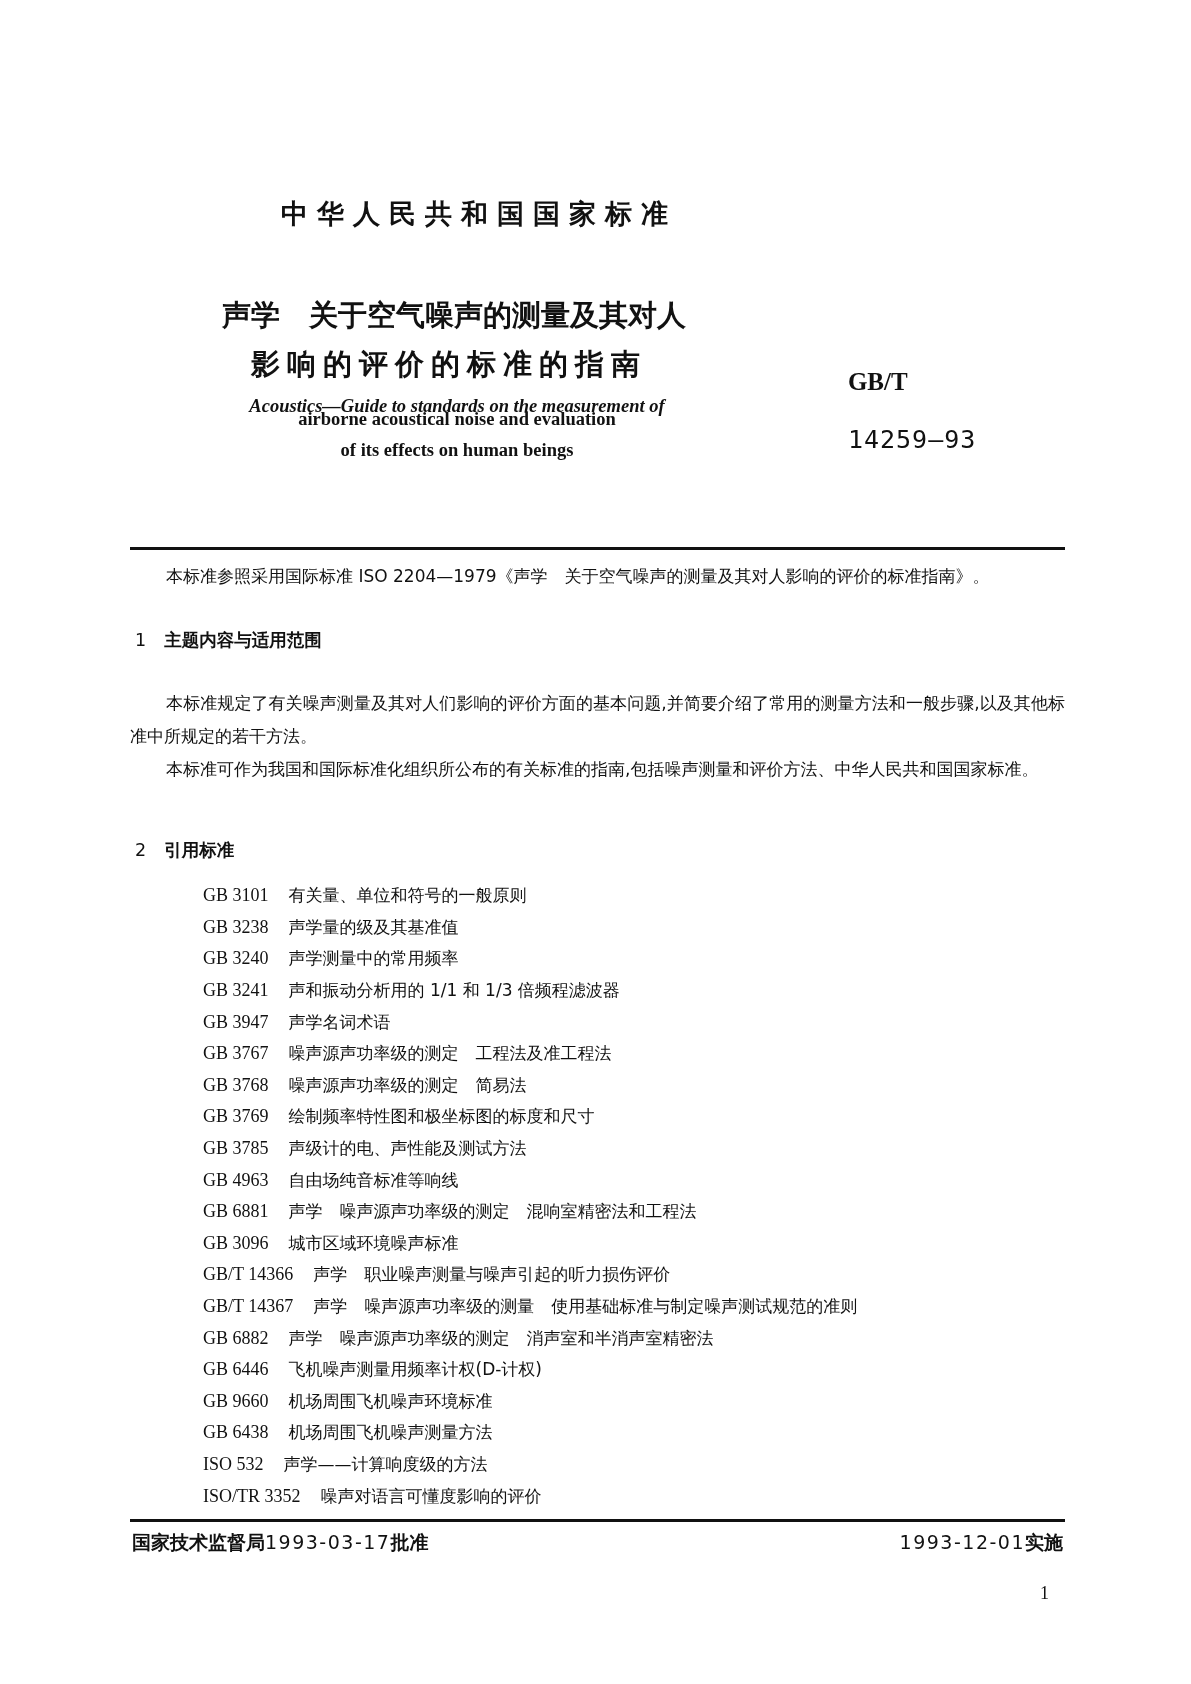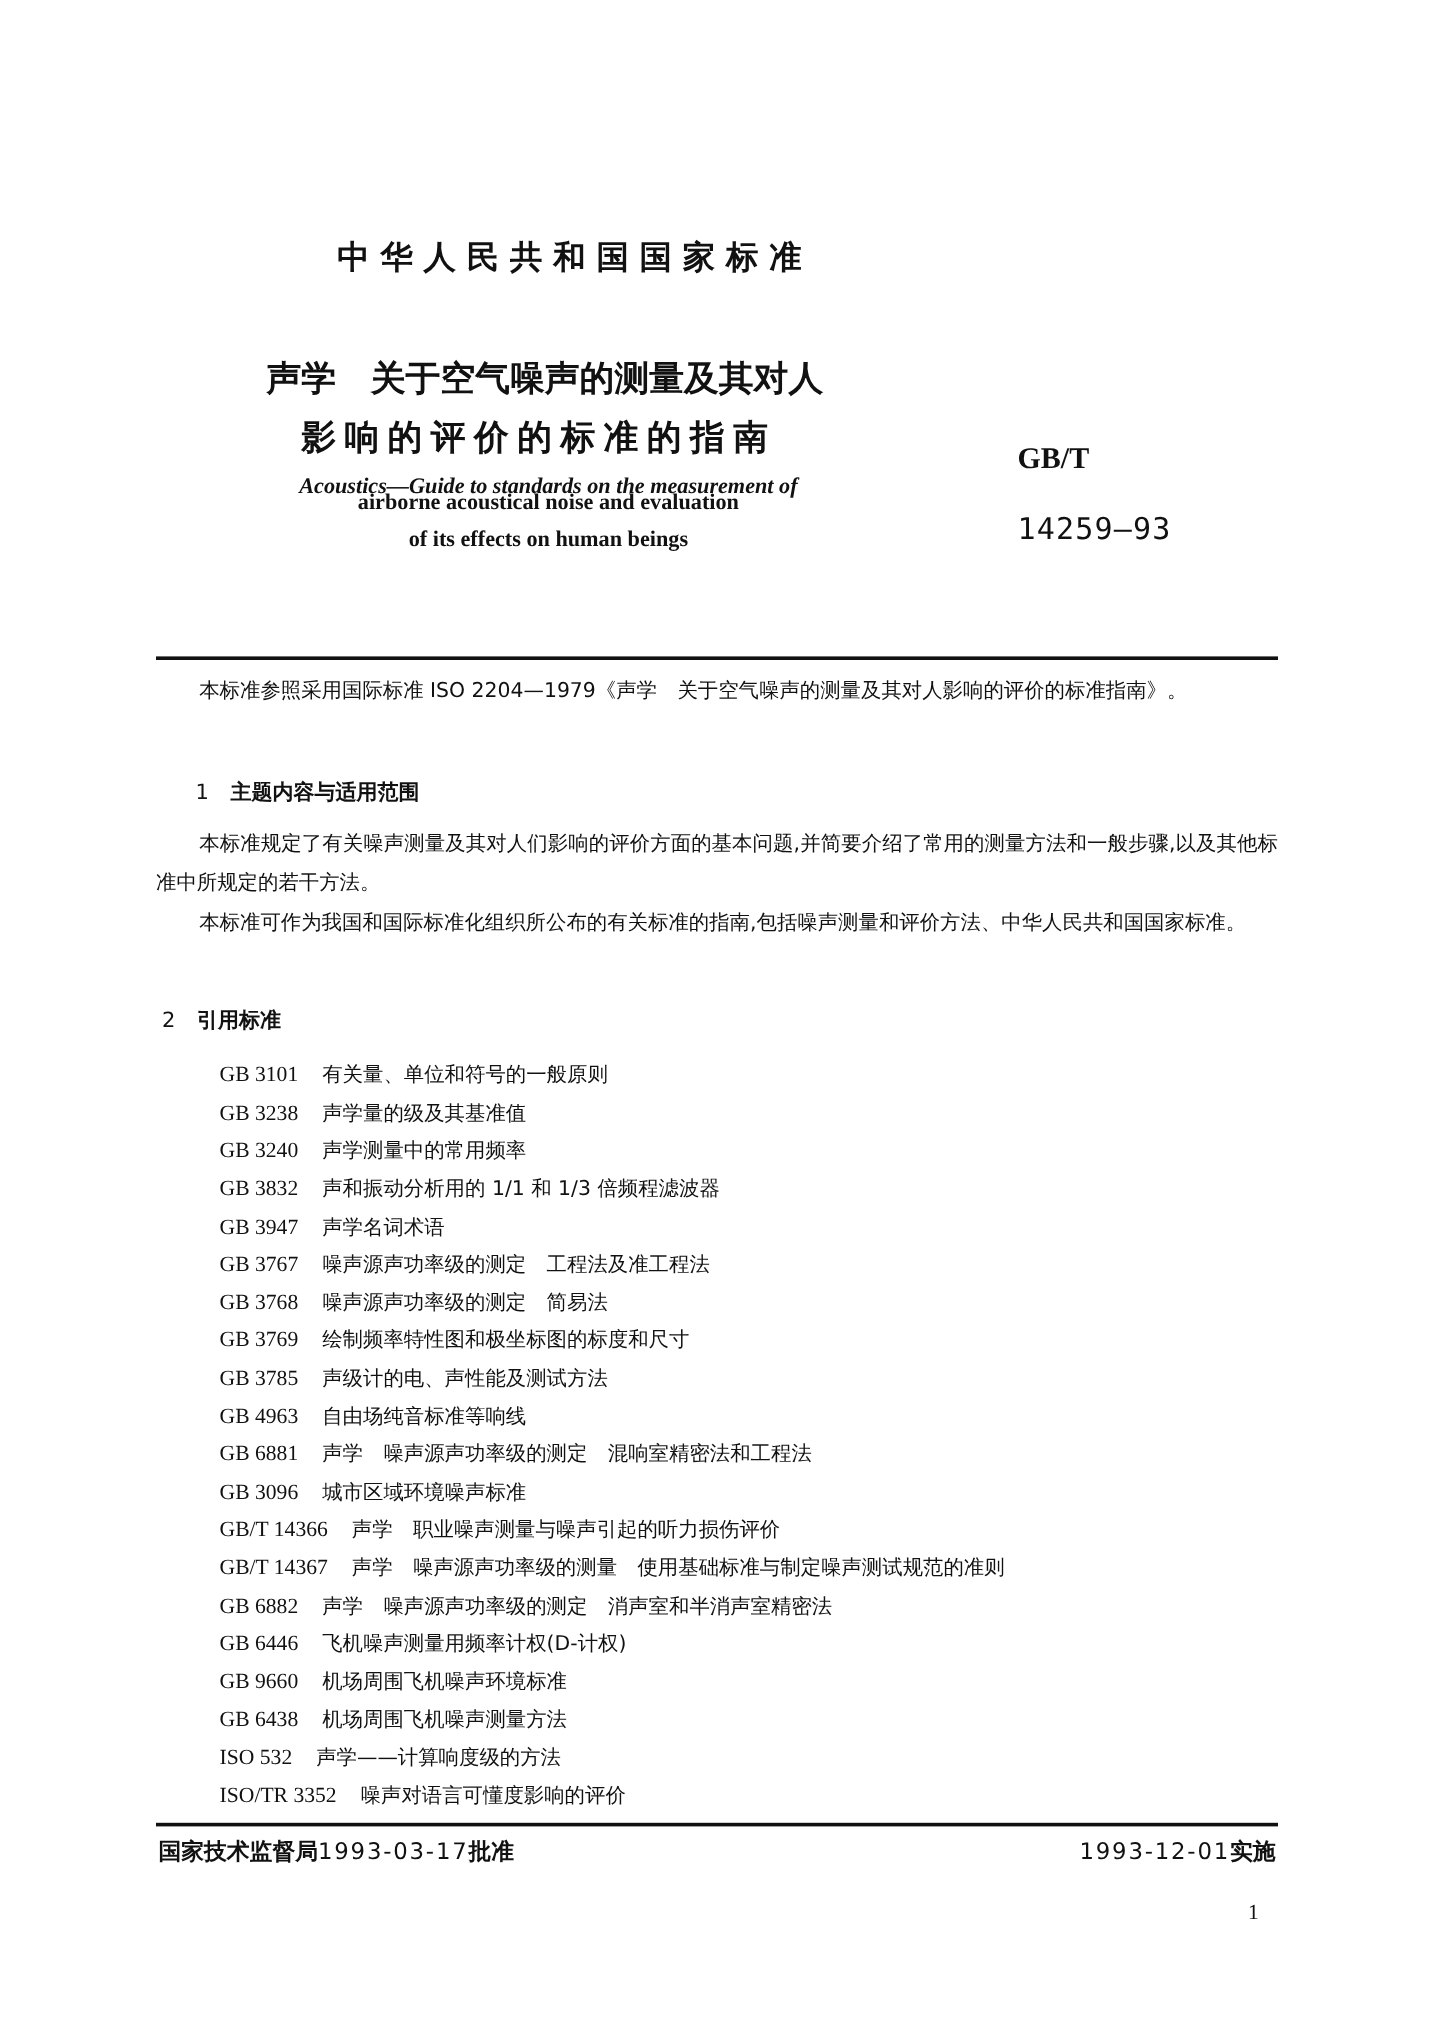--- a/index.html
+++ b/index.html
@@ -42,21 +42,21 @@
       left: 135px; font-size: 17.5px; font-weight: bold;
       font-family: "DejaVu Sans", "Liberation Sans", sans-serif; white-space: pre;
     }
     .heading .num { font-weight: normal; margin-right: 18px; }
     .refs {
       left: 183px; top: 880px; list-style: none; margin: 0; padding: 0;
     }
     .refs li {
       height: 31.6px; font-size: 17px; white-space: pre;
       font-family: "DejaVu Sans", "Liberation Sans", sans-serif;
-      display: flex; align-items: center;
+      display: flex; align-items: center; margin-left: 20px;
     }
     .refs .code { font-family: "Liberation Serif", serif; font-size: 18px; margin-right: 20px; }
     .refs .desc { }
     .footer-left {
       left: 132px; top: 1530px; font-size: 19px; font-weight: bold;
       font-family: "DejaVu Sans", "Liberation Sans", sans-serif;
     }
     .footer-right {
       right: 128px; top: 1530px; font-size: 19px; font-weight: bold;
       font-family: "DejaVu Sans", "Liberation Sans", sans-serif;
@@ -81,33 +81,33 @@
 </div>
 
 <div class="abs title-en" style="top:396px;font-style:italic;">Acoustics—Guide to standards on the measurement of</div>
 <div class="abs title-en" style="top:409px;">airborne acoustical noise and evaluation</div>
 <div class="abs title-en" style="top:440px;">of its effects on human beings</div>
 
 <div class="abs rule" style="top:547px;"></div>
 
 <div class="abs para" style="top:560px;"><span class="indent"></span><span>本标准参照采用国际标准 ISO 2204—1979《声学　关于空气噪声的测量及其对人影响的评价的标准指南》。</span></div>
 
-<div class="abs heading" style="top:648px;margin-left:28px;"><span class="num">1</span><span>主题内容与适用范围</span></div>
+<div class="abs heading" style="top:628px;"><span class="num">1</span><span>主题内容与适用范围</span></div>
 
 <div class="abs para" style="top:687px;"><span class="indent"></span><span>本标准规定了有关噪声测量及其对人们影响的评价方面的基本问题,并简要介绍了常用的测量方法和一般步骤,以及其他标准中所规定的若干方法。</span></div>
 
 <div class="abs para" style="top:753px;"><span class="indent"></span><span>本标准可作为我国和国际标准化组织所公布的有关标准的指南,包括噪声测量和评价方法、中华人民共和国国家标准。</span></div>
 
 <div class="abs heading" style="top:838px;"><span class="num">2</span><span>引用标准</span></div>
 
 <ul class="abs refs">
   <li><span class="code">GB 3101</span><span class="desc">有关量、单位和符号的一般原则</span></li>
   <li><span class="code">GB 3238</span><span class="desc">声学量的级及其基准值</span></li>
   <li><span class="code">GB 3240</span><span class="desc">声学测量中的常用频率</span></li>
-  <li><span class="code">GB 3832</span><span class="desc">声和振动分析用的 1/1 和 1/3 倍频程滤波器</span></li>
+  <li><span class="code">GB 3241</span><span class="desc">声和振动分析用的 1/1 和 1/3 倍频程滤波器</span></li>
   <li><span class="code">GB 3947</span><span class="desc">声学名词术语</span></li>
   <li><span class="code">GB 3767</span><span class="desc">噪声源声功率级的测定　工程法及准工程法</span></li>
   <li><span class="code">GB 3768</span><span class="desc">噪声源声功率级的测定　简易法</span></li>
   <li><span class="code">GB 3769</span><span class="desc">绘制频率特性图和极坐标图的标度和尺寸</span></li>
   <li><span class="code">GB 3785</span><span class="desc">声级计的电、声性能及测试方法</span></li>
   <li><span class="code">GB 4963</span><span class="desc">自由场纯音标准等响线</span></li>
   <li><span class="code">GB 6881</span><span class="desc">声学　噪声源声功率级的测定　混响室精密法和工程法</span></li>
   <li><span class="code">GB 3096</span><span class="desc">城市区域环境噪声标准</span></li>
   <li><span class="code">GB/T 14366</span><span class="desc">声学　职业噪声测量与噪声引起的听力损伤评价</span></li>
   <li><span class="code">GB/T 14367</span><span class="desc">声学　噪声源声功率级的测量　使用基础标准与制定噪声测试规范的准则</span></li>

